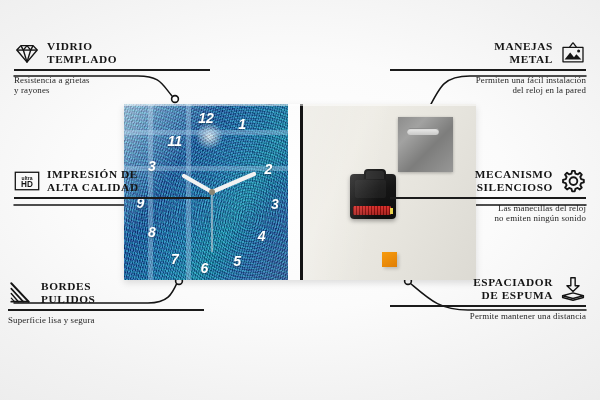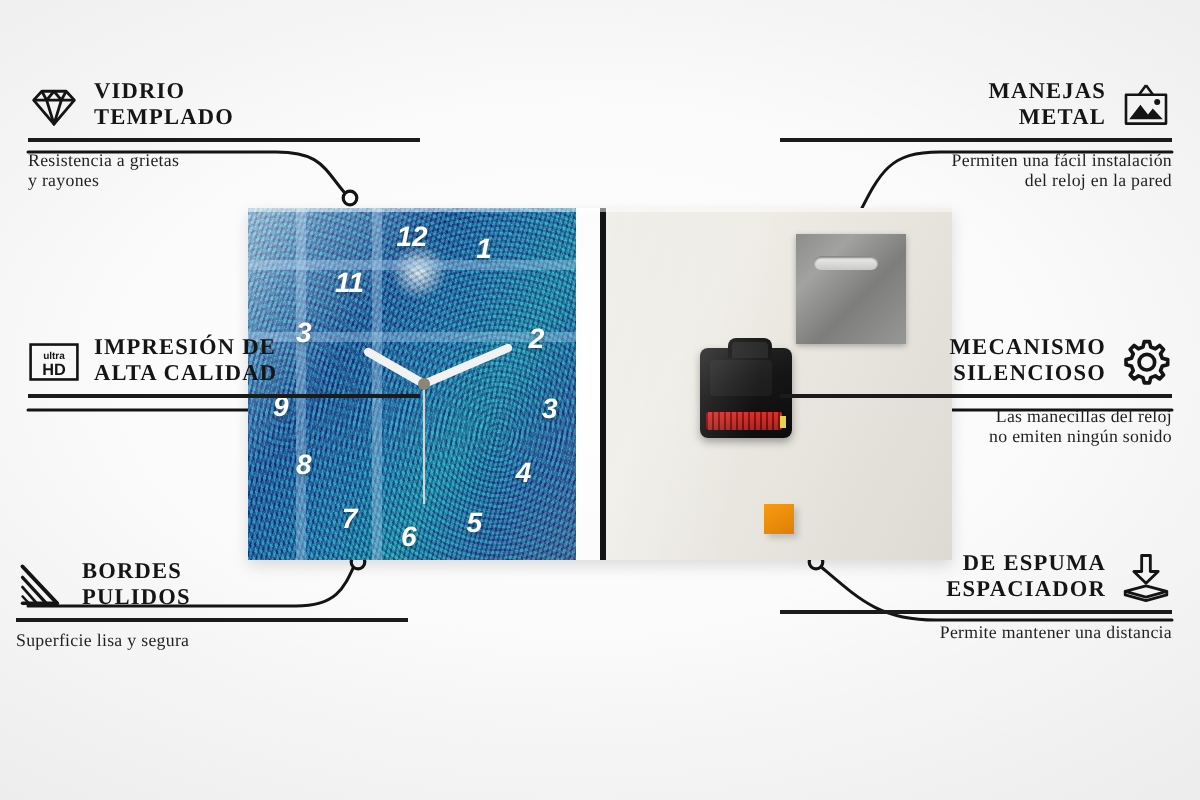--- a/index.html
+++ b/index.html
@@ -314,22 +314,22 @@
     <div class="rule"></div>
     <div class="desc">
       <div>Permiten una fácil instalación</div>
       <div>del reloj en la pared</div>
     </div>
   </div>
 
   <div class="feat right" id="f-foam">
     <div class="head">
       <div class="ttl">
+        <div>ESPACIADOR</div>
         <div>DE ESPUMA</div>
-        <div>ESPACIADOR</div>
       </div>
       <svg class="ico" viewBox="0 0 24 24" xmlns="http://www.w3.org/2000/svg">
         <g fill="none" stroke="#141414" stroke-width="1.3" stroke-linejoin="round">
           <path d="M10 1.6 H14 V9 H17.6 L12 14.4 L6.4 9 H10 Z"></path>
           <path d="M12 15.6 L21.6 18.2 L12 20.8 L2.4 18.2 Z"></path>
           <path d="M2.4 18.2 V19.8 L12 22.4 L21.6 19.8 V18.2"></path>
         </g>
       </svg>
     </div>
     <div class="rule"></div>

